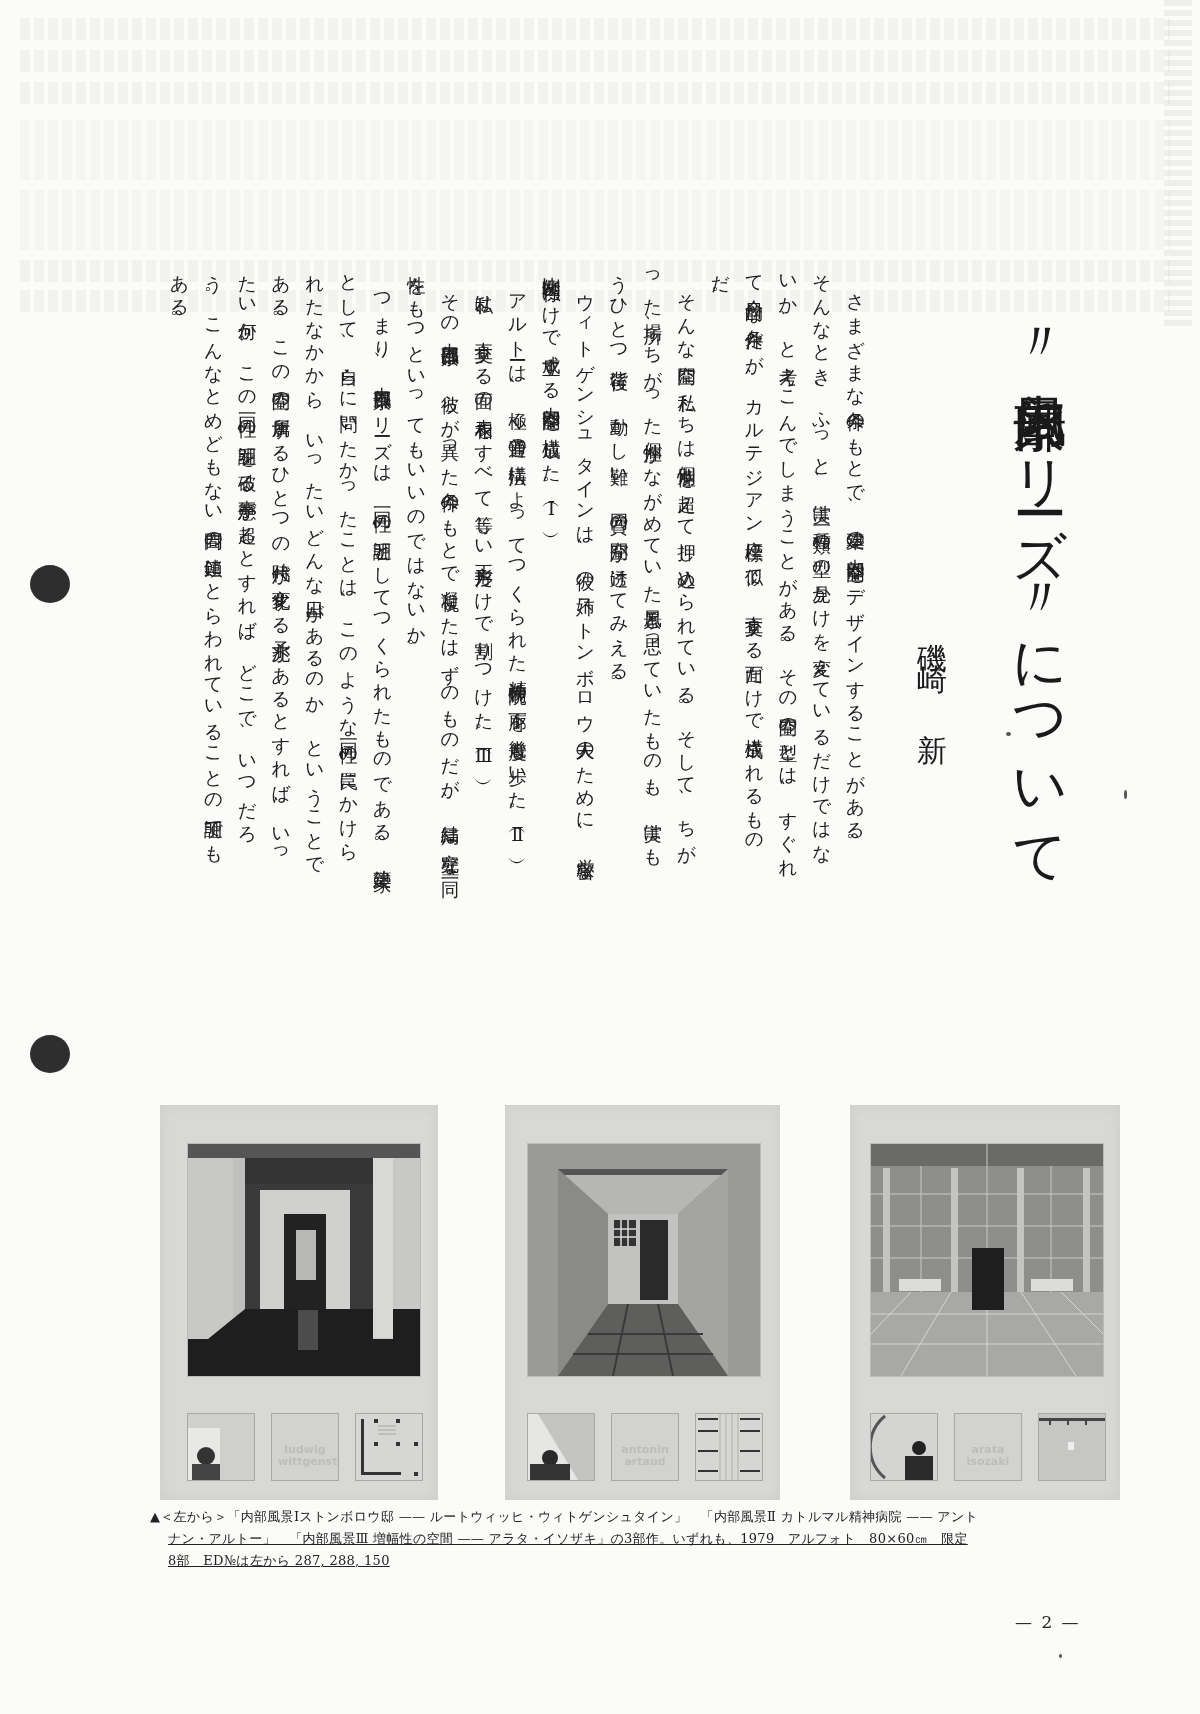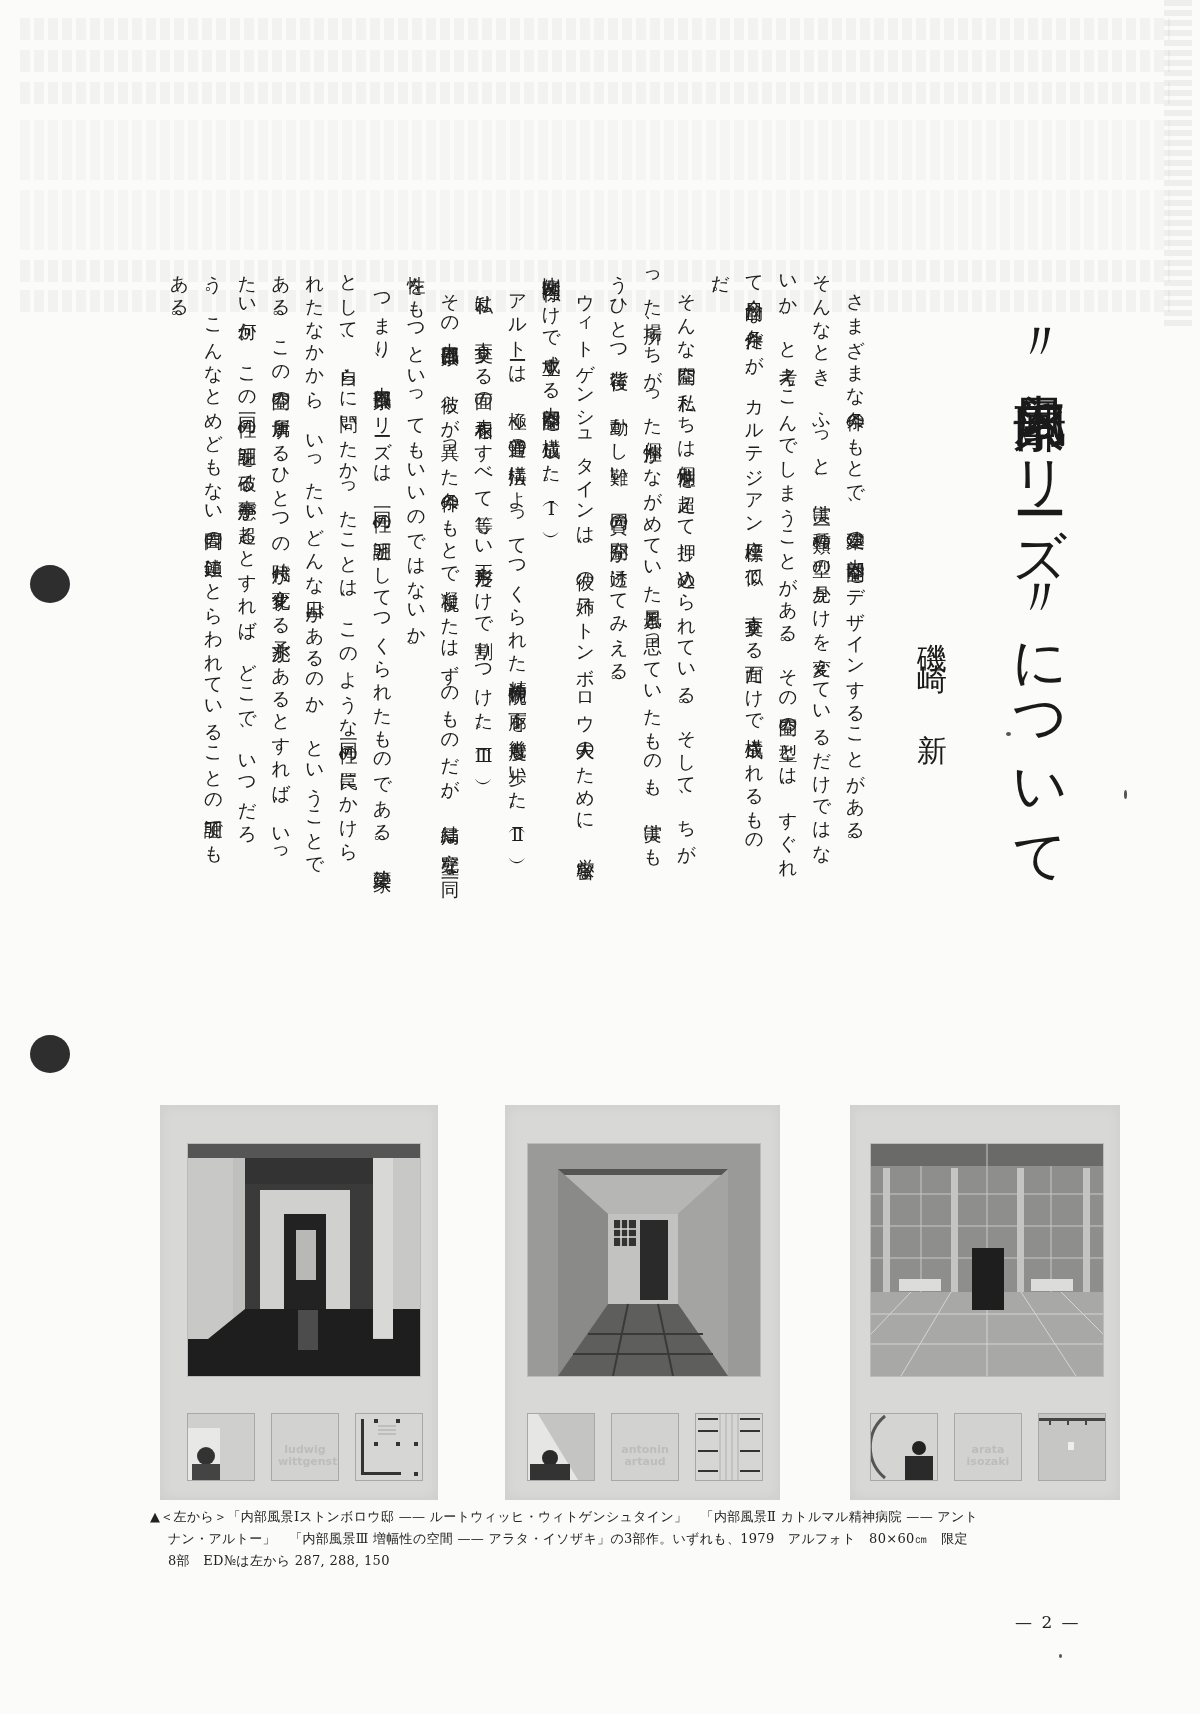--- a/index.html
+++ b/index.html
@@ -48,21 +48,21 @@
     .plate .thumb { position: absolute; top: 0; width: 66px; height: 66px; border: 1px solid #a8a8a8; background: #d2d2d0; overflow: hidden; }
     .thumb.t1 { left: 0; } .thumb.t2 { left: 84px; } .thumb.t3 { left: 168px; }
     .thumb .lbl { position: absolute; left: 6px; right: 6px; top: 30px; font-family: "DejaVu Sans", sans-serif; font-size: 11px; line-height: 12px; color: #bdbdbb; text-align: center; font-weight: bold; }
 
     .caption {
       position: absolute; top: 1506px; left: 150px; width: 980px;
       font-size: 13px; line-height: 22px; letter-spacing: 0.3px;
       color: #222;
     }
     .caption .line { display: block; white-space: nowrap; }
-    .caption .line.indent { padding-left: 18px; }
+    .caption .line.indent { padding-left: 18px; text-decoration: underline; }
     .page-number {
       position: absolute; top: 1612px; left: 1015px;
       font-size: 17px; color: #222; letter-spacing: 2px;
     }
     .speck { position: absolute; background: #555; border-radius: 50%; }
   </style>
 </head>
 <body>
 
 <div class="bleed">

